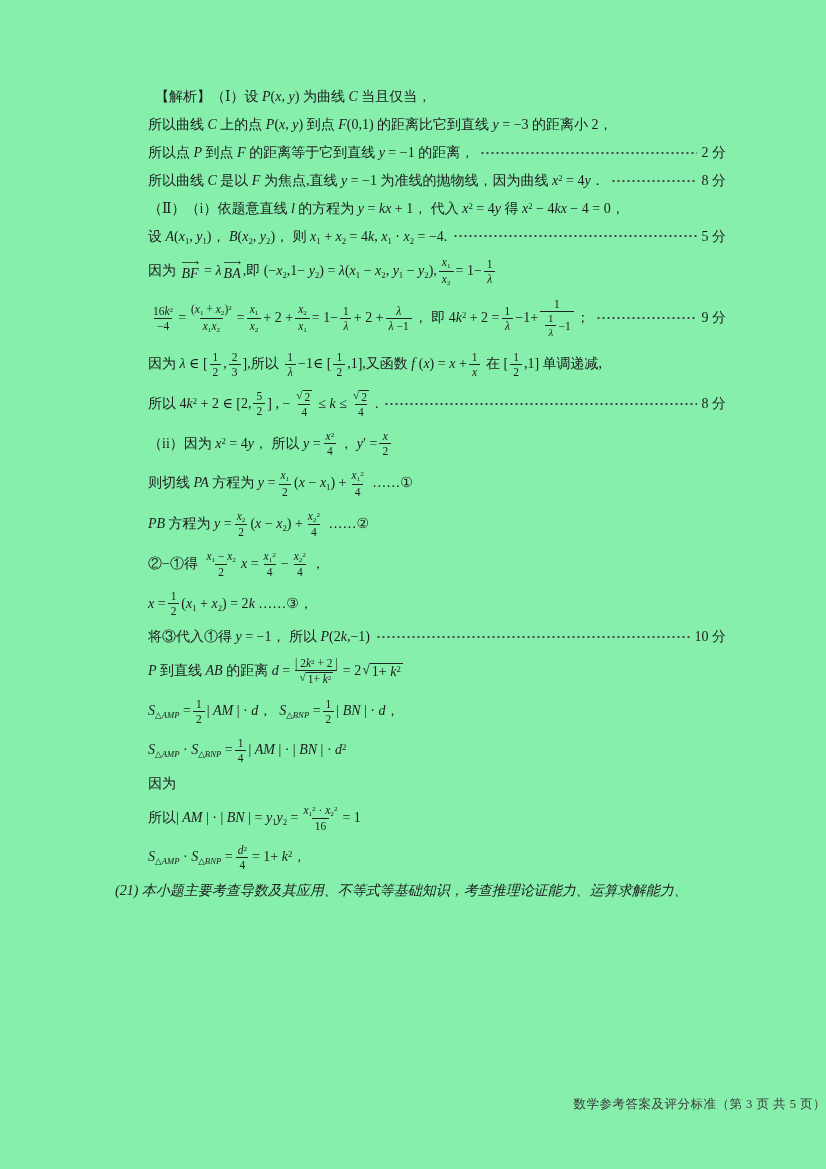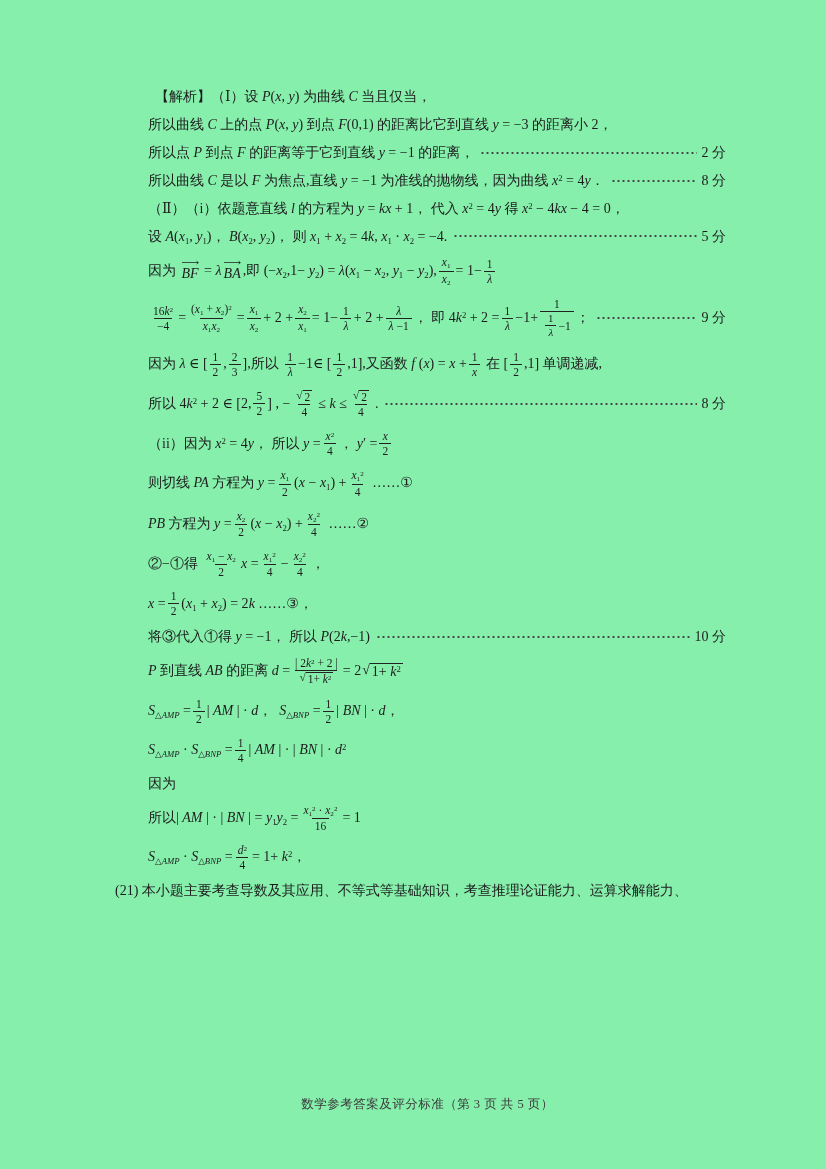--- a/index.html
+++ b/index.html
@@ -7,21 +7,21 @@
     width:826px;height:1169px;background:#86efac;position:relative;
     font-family:"Liberation Serif","DejaVu Serif",serif;color:#1c1c1c;
     margin:0 auto;overflow:hidden;
   }
   .content{position:absolute;left:148px;top:88px;width:578px;}
   .line{
     display:flex;align-items:center;flex-wrap:nowrap;
     margin-bottom:10px;font-size:14px;line-height:1.28;
   }
   .line span{white-space:pre;}
-  .line.outdent{margin-left:-33px;}
+  .line.outdent{margin-left:-33px;font-style:italic;}
   .line.indent{margin-left:7px;}
   .cn{font-family:"Liberation Serif","DejaVu Serif",serif;}
   .m{font-family:"Liberation Serif","DejaVu Serif",serif;}
   .m i, .base i{font-style:italic;font-family:"Liberation Serif","DejaVu Serif",serif;}
   sub,sup{font-size:0.62em;line-height:1;}
   sub{vertical-align:-0.3em;}
   sup{vertical-align:0.45em;}
   .frac{
     display:inline-flex;flex-direction:column;align-items:center;
     vertical-align:middle;margin:0 2px;font-size:0.82em;line-height:1.22;
@@ -36,21 +36,21 @@
   .vec{display:inline-flex;flex-direction:column;align-items:center;margin:0 2px;vertical-align:middle;}
   .vec .arrow{font-size:10px;height:6px;line-height:5px;transform:scaleX(1.25);overflow:visible;}
   .vec .base{line-height:1.1;}
   .leader{
     flex:1 1 auto;min-width:12px;height:14px;margin:0 5px 0 6px;align-self:center;
     background-image:radial-gradient(circle,#444 0.9px,rgba(0,0,0,0) 1.3px);
     background-size:5px 14px;background-position:0 50%;background-repeat:repeat-x;
   }
   .score{white-space:nowrap;}
   .footer{
-    position:absolute;left:0;right:0;bottom:56px;text-align:center;
+    position:absolute;left:0;right:0;bottom:56px;text-align:right;
     font-size:12.5px;color:#3a3a3a;letter-spacing:0.5px;padding-left:29px;
   }
 </style>
 </head>
 <body>
 
 <div class="page">
   <main class="content">
       <div class="line indent">
         <span class="cn">【解析】（Ⅰ）设 </span>

